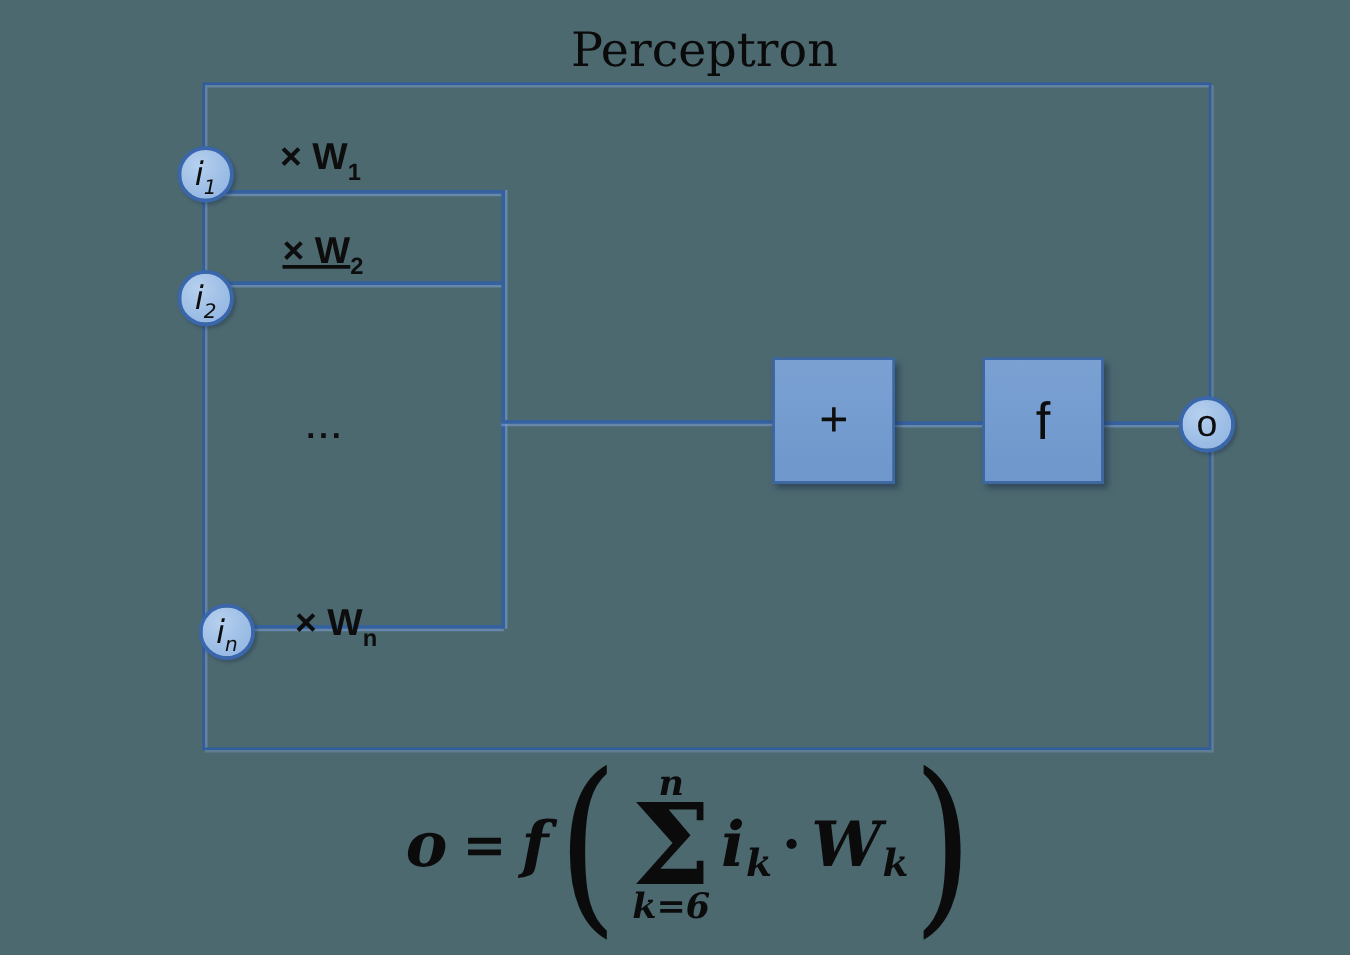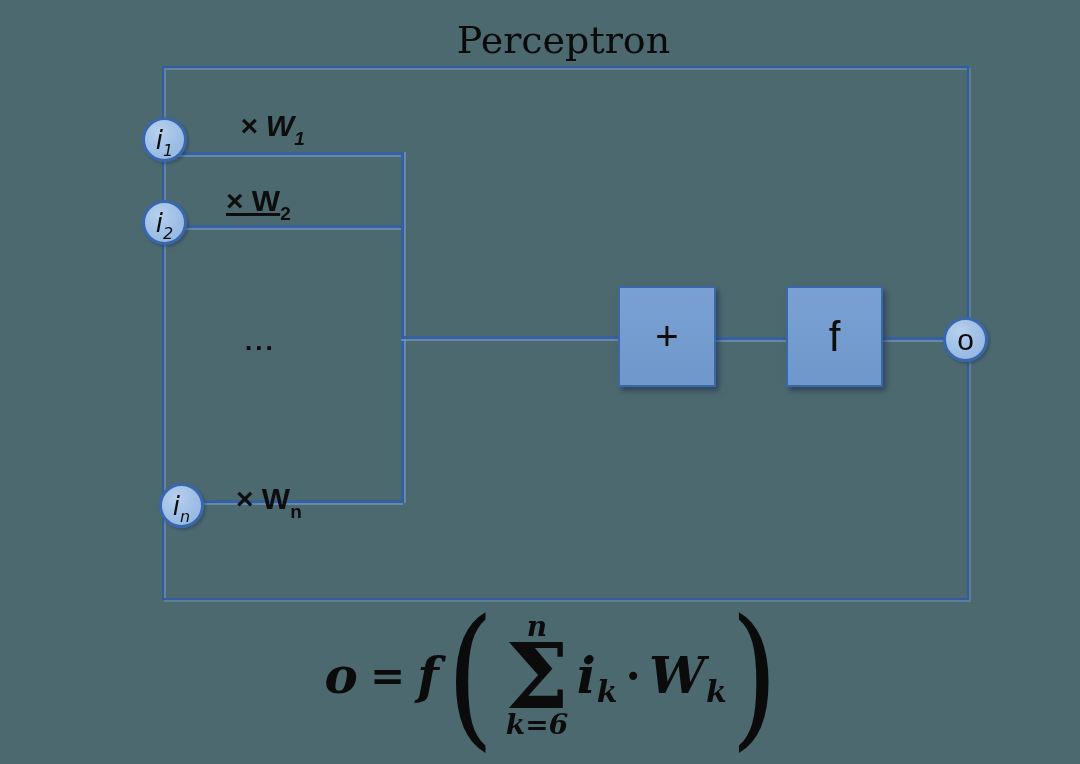--- a/index.html
+++ b/index.html
@@ -66,21 +66,21 @@
     width: 45px; height: 45px;
     border-radius: 50%;
     background: radial-gradient(circle at 35% 30%, #b6d0ee 0%, #9cbde5 60%, #8fb3e0 100%);
     border: 3px solid #3a67ab;
     box-shadow: 2px 2px 3px rgba(20,40,70,0.35);
     display: flex; align-items: center; justify-content: center;
     z-index: 4;
     box-sizing: border-box;
   }
   .node-i1 { left: 142px; top: 117px; }
-  .node-i2 { left: 142px; top: 200px; }
+  .node-i2 { left: 142px; top: 216px; }
   .node-in { left: 159px; top: 483px; }
   .node-o  { left: 943px; top: 317px; }
   .node-label {
     font-family: "DejaVu Sans", sans-serif;
     font-style: italic;
     font-size: 26px;
     line-height: 1;
     white-space: nowrap;
   }
   .node-label sub { font-size: 16px; line-height: 0; vertical-align: -7px; }
@@ -95,21 +95,21 @@
   .weight-label {
     font-family: "Liberation Sans", sans-serif;
     font-weight: 700;
     font-size: 30px;
     line-height: 1;
     white-space: nowrap;
     z-index: 5;
     color: #0d0d0d;
   }
   .weight-label sub { font-size: 19px; line-height: 0; vertical-align: -9px; }
-  .w1 { left: 240px; top: 111px; font-style: italic; }
+  .w1 { left: 224px; top: 111px; }
   .w2 { left: 226px; top: 186px; text-decoration: underline; }
   .wn { left: 236px; top: 484px; }
   .ellipsis {
     left: 245px; top: 326px;
     font-weight: 700; font-size: 26px; letter-spacing: 3px;
     z-index: 5;
   }
 
   
   .formula {

